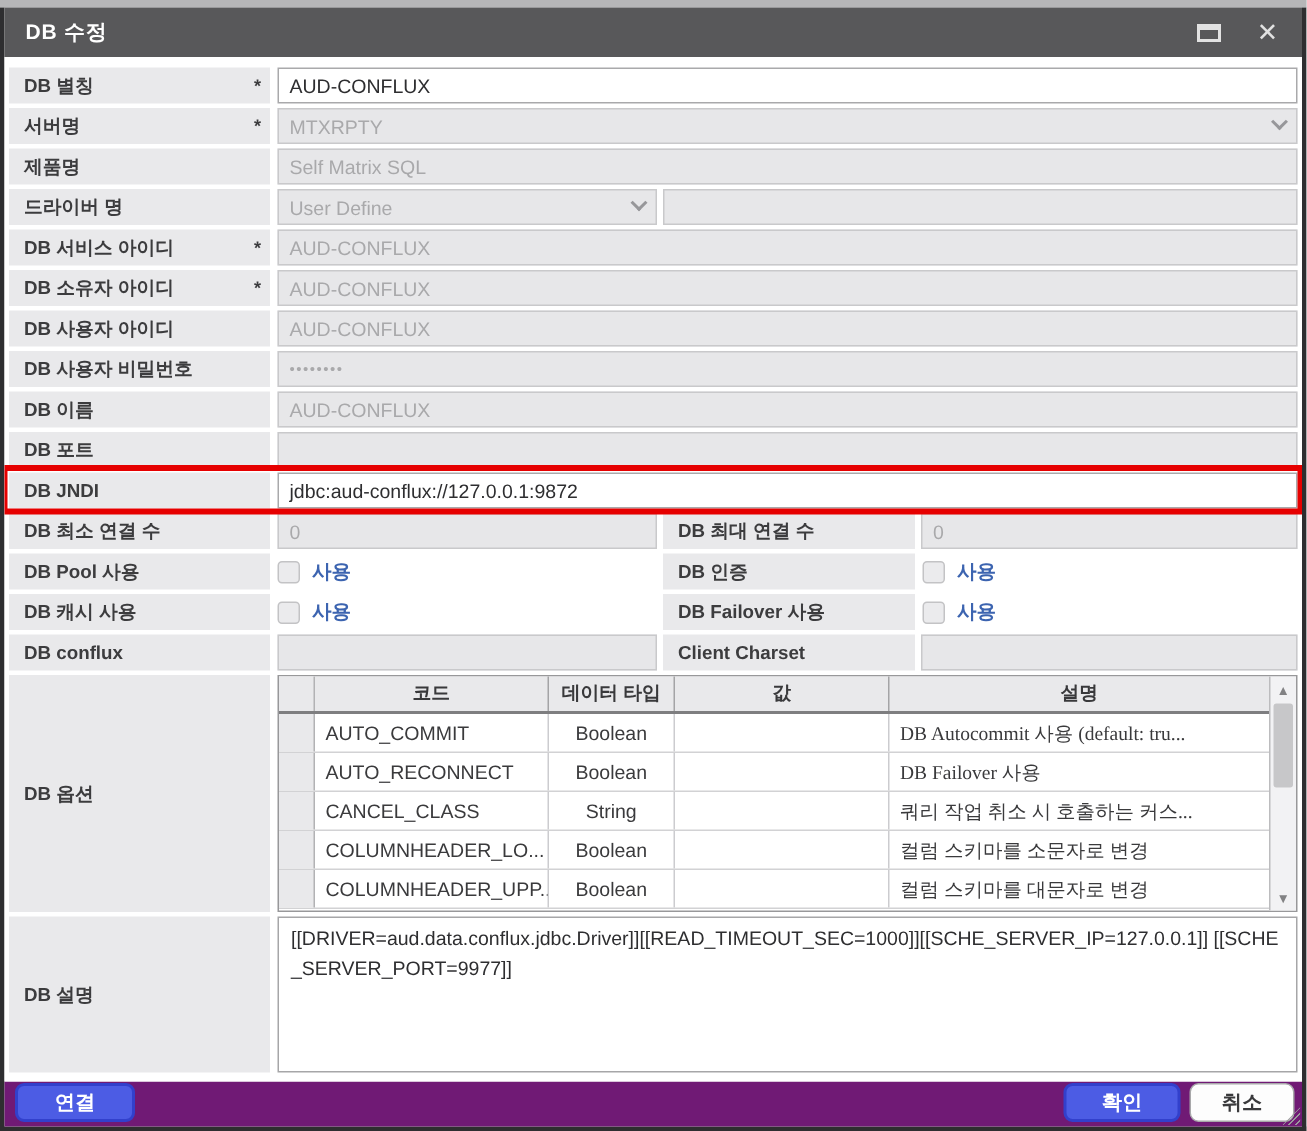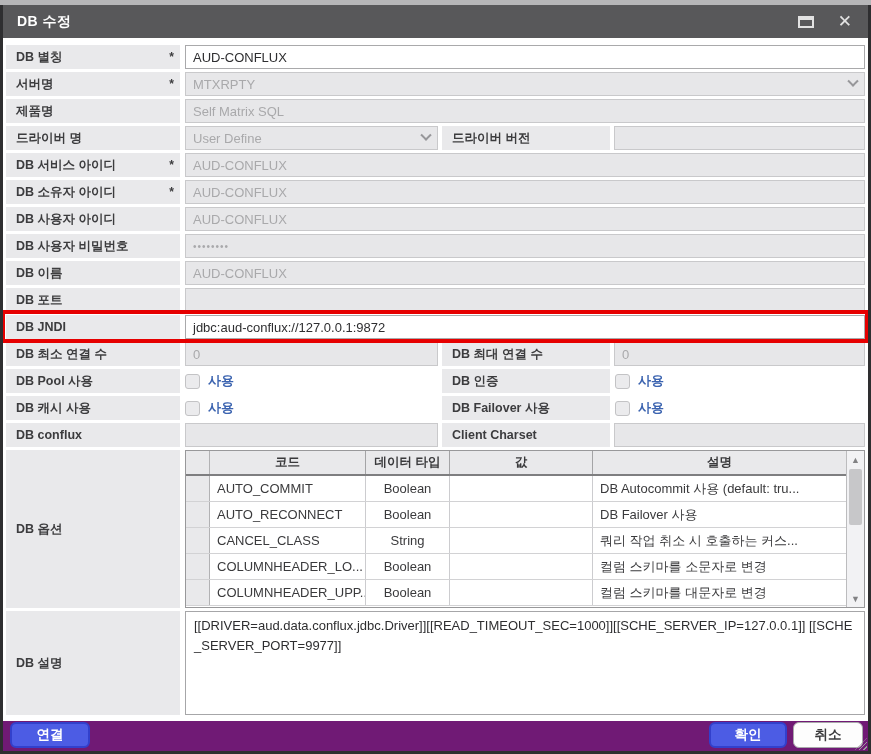--- a/index.html
+++ b/index.html
@@ -57,21 +57,21 @@
   .opt-table { flex:1; display:flex; border:1px solid #98989a; min-width:0; background:#fff; }
   .opt-grid { flex:1; display:flex; flex-direction:column; min-width:0; }
   .t-head { display:flex; height:25px; background:#e9e9eb; border-bottom:2px solid #7e7e80; flex-shrink:0; }
   .t-head .cell { display:flex; align-items:center; justify-content:center; font-size:12.5px; font-weight:700; color:#39393b; border-right:1px solid #a4a4a6; }
   .t-row { display:flex; height:26px; background:#ffffff; border-bottom:1px solid #d2d2d4; flex-shrink:0; }
   .t-row .cell { display:flex; align-items:center; font-size:13px; color:#3a3a3c; border-right:1px solid #cccccf; padding:0 7px; white-space:nowrap; overflow:hidden; }
   .cell.c-sel { flex:0 0 24px; background:#e9e9eb; border-right:1px solid #b2b2b4 !important; padding:0; }
   .cell.c-code { flex:0 0 156px; }
   .cell.c-type { flex:0 0 84px; justify-content:center; }
   .cell.c-val  { flex:0 0 143px; }
-  .cell.c-desc { flex:1; border-right:none !important; min-width:0; }
+  .cell.c-desc { flex:1; border-right:none !important; min-width:0;font-family:Liberation Serif, serif; }
 
   .vscroll { flex:0 0 17px; background:#f2f2f4; border-left:1px solid #bcbcbe; display:flex; flex-direction:column; align-items:center; }
   .sc-btn { width:17px; height:17px; display:flex; align-items:center; justify-content:center; font-size:9px; color:#828284; cursor:pointer; flex-shrink:0; }
   .sc-thumb { width:13px; height:56px; background:#c7c7c9; border-radius:2px; margin-top:1px; cursor:pointer; }
   .vscroll .spacer { flex:1; }
 
   
   .row.tall-desc { height:104px; margin-bottom:2px; }
   .desc-box {
     flex:1; border:1px solid #a6a6a8; background:#ffffff; color:#2e2e30;
@@ -140,23 +140,20 @@
 
       <div class="row">
         <div class="lbl">
             <span>드라이버 명</span>
           </div>
         <div class="fwrap">
           <div class="inp disabled half">
               <span>User Define</span>
               <span class="chev"></span>
             </div>
-          <div class="lbl2">
-              <span>드라이버 버전</span>
-            </div>
           <div class="inp disabled" style="margin-left:4px;"></div>
         </div>
       </div>
 
       <div class="row">
         <div class="lbl">
             <span>DB 서비스 아이디</span>
             <span class="star">*</span>
           </div>
         <div class="fwrap">

